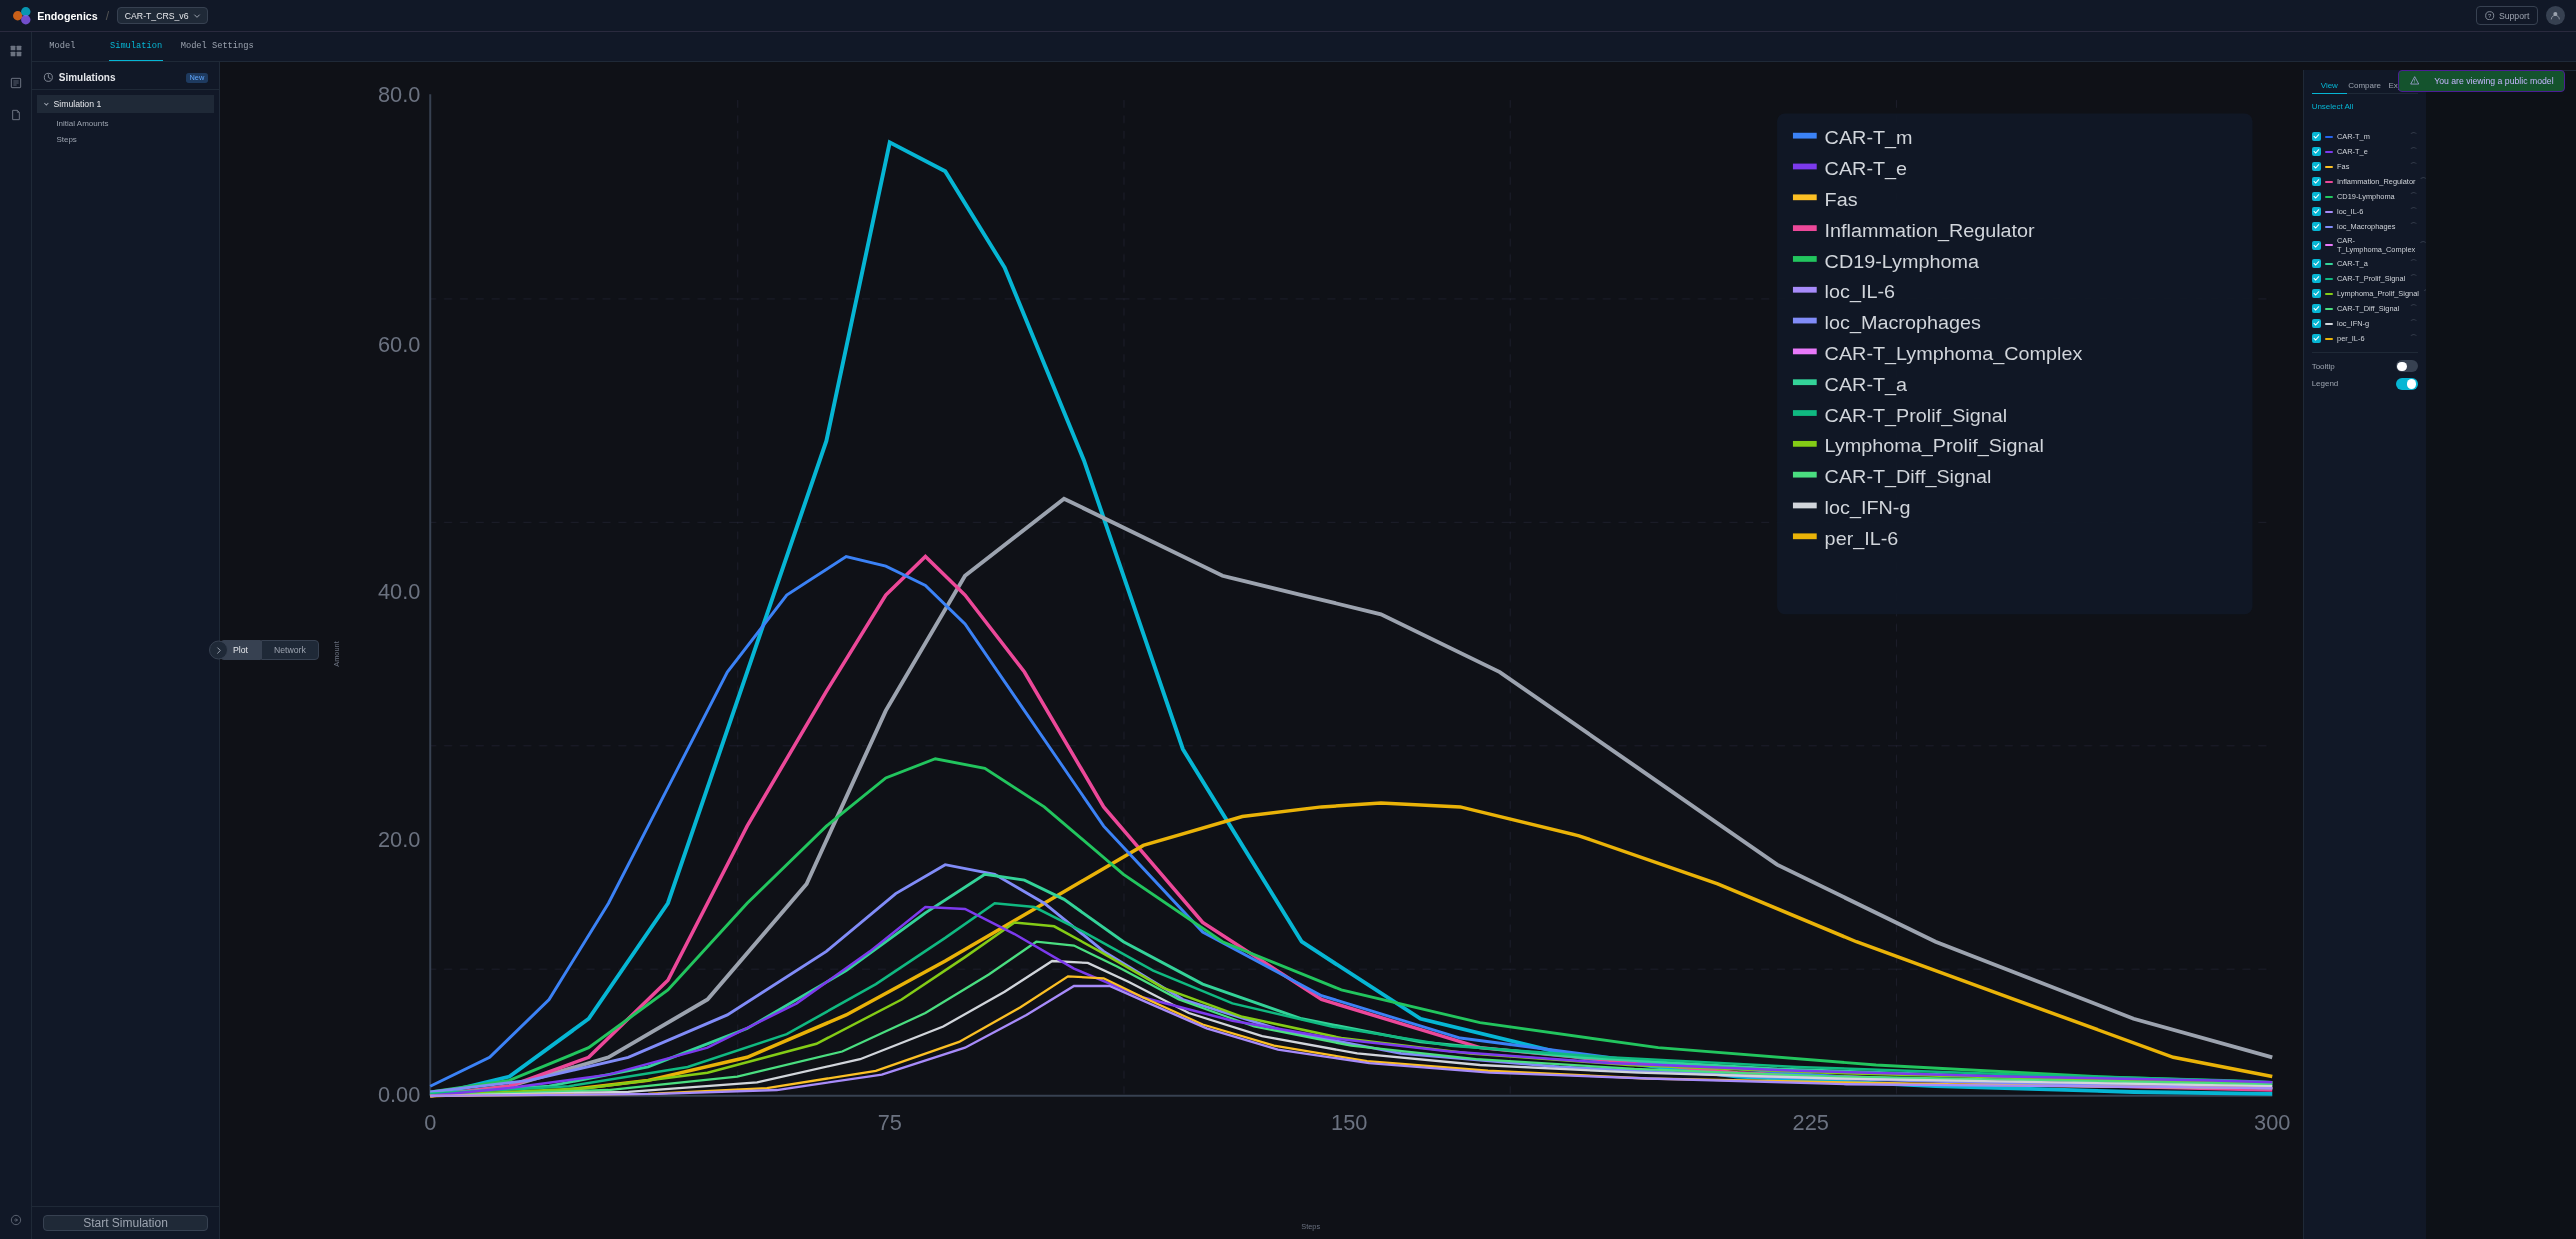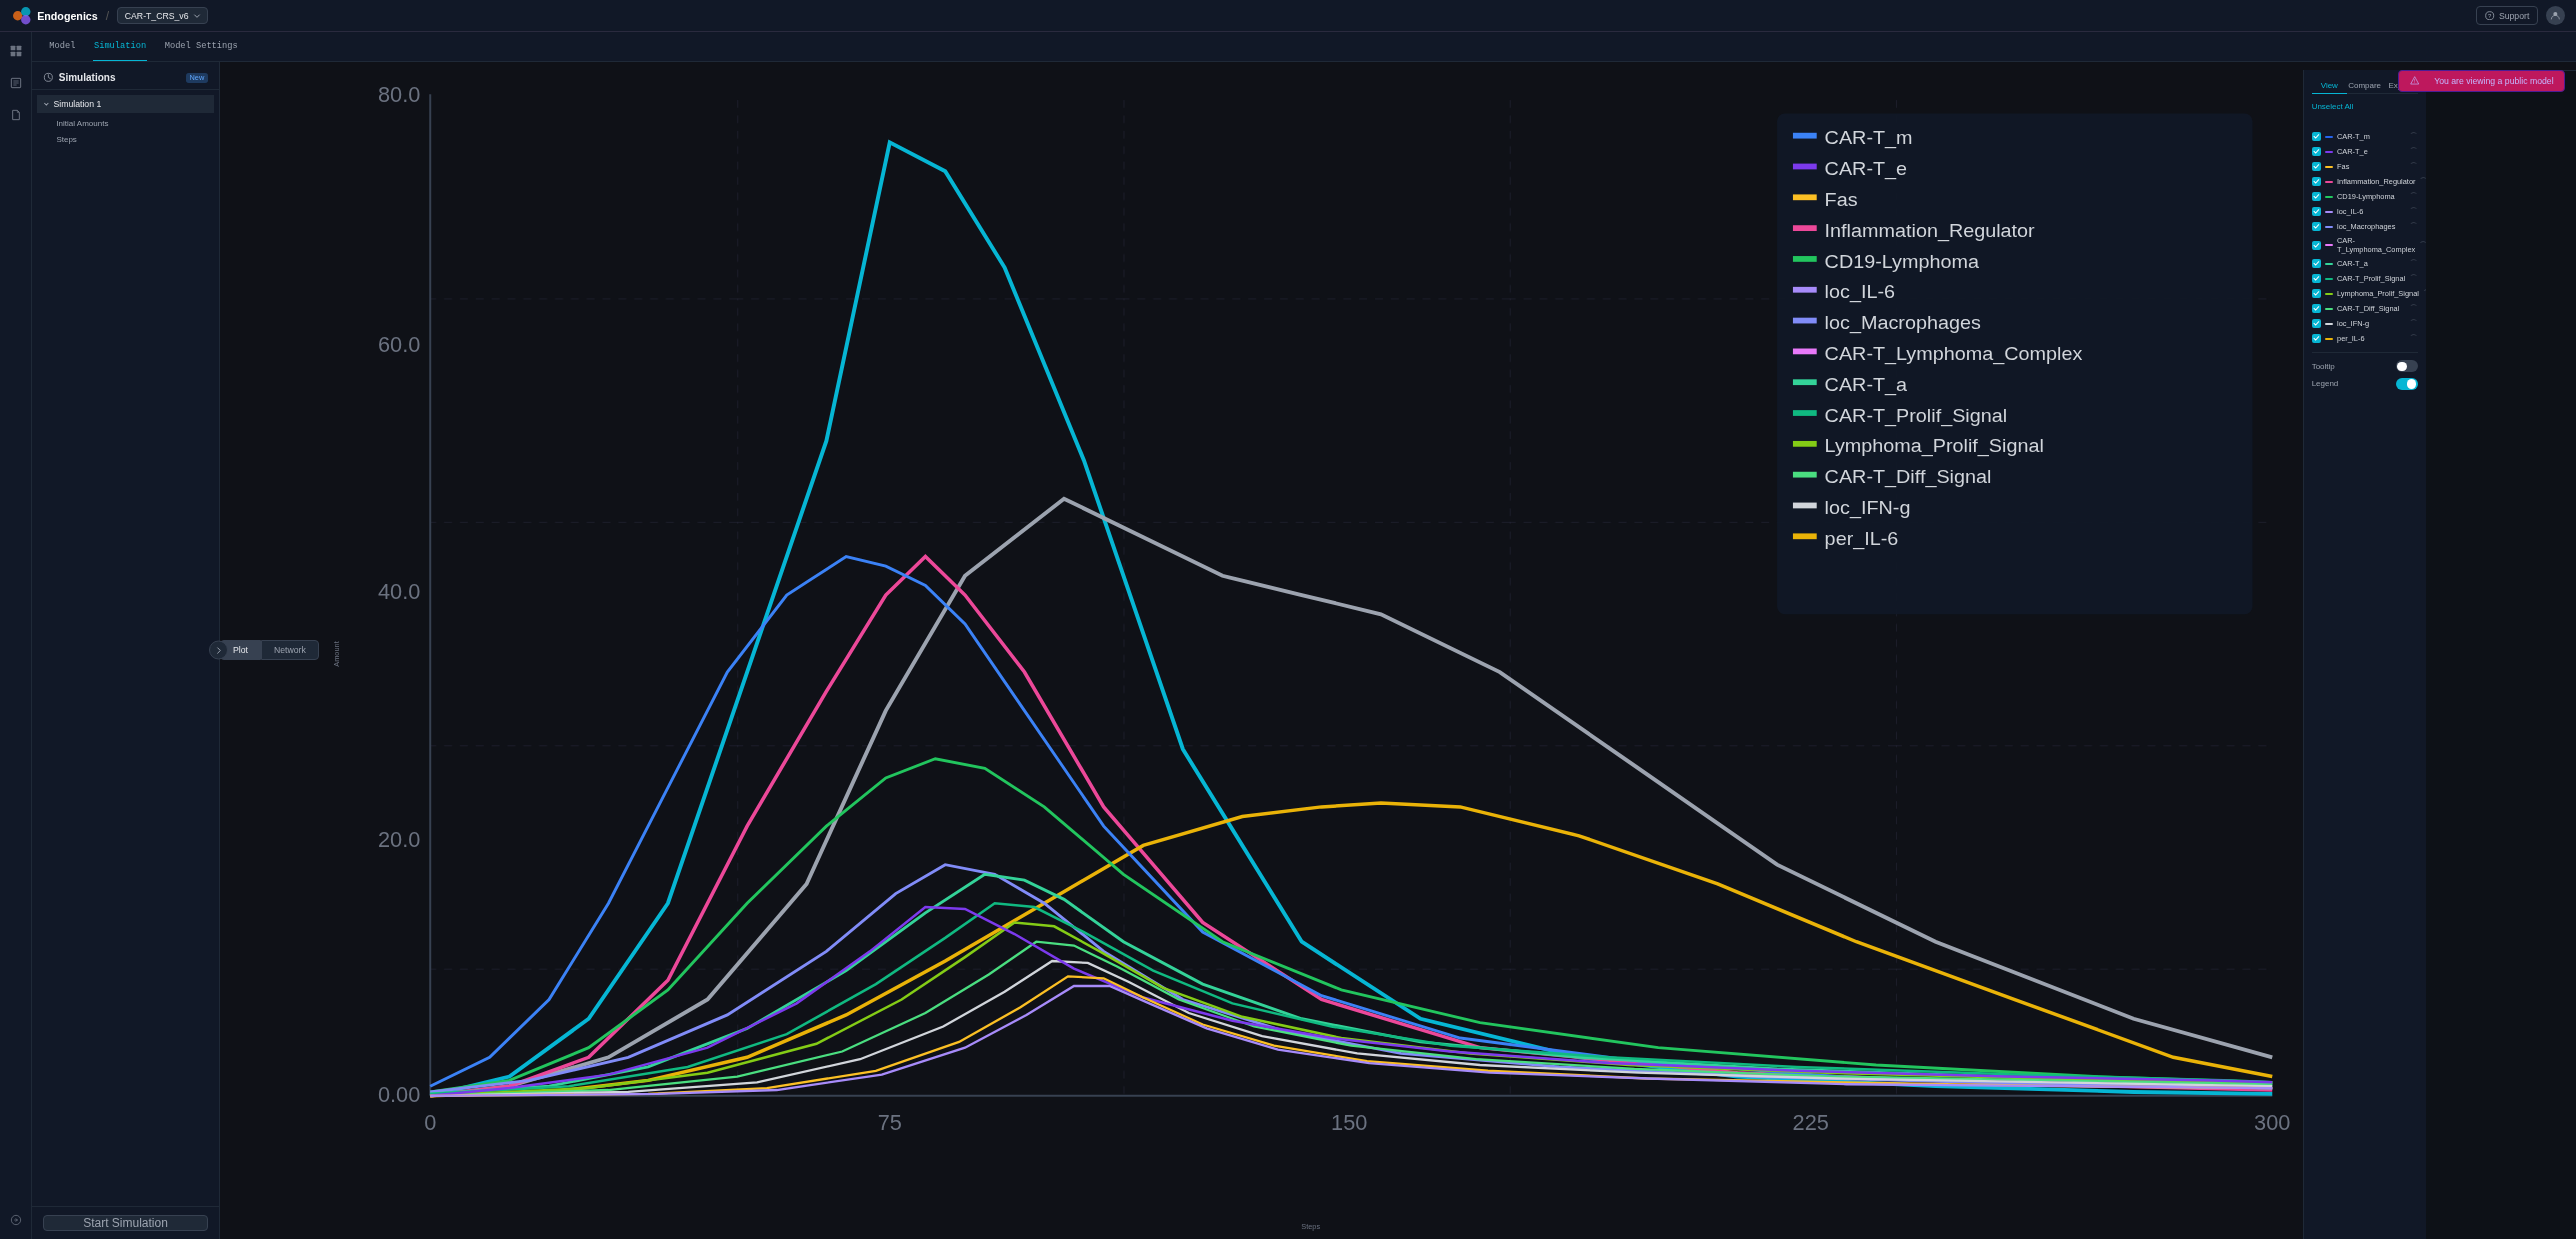--- a/index.html
+++ b/index.html
@@ -41,29 +41,29 @@
 
     
     .page-tabs {
       display: flex; align-items: center; padding: 0 16px; background: #111827;
       border-bottom: 0.7px solid #1f2937; height: 29.5px; gap: 16px; flex-shrink: 0;
     }
     .tab {
       font-size: 8.7px; color: #9ca3af; cursor: pointer; padding: 0 1.3px;
       height: 100%; display: flex; align-items: center; border-bottom: 1.3px solid transparent; font-family: Liberation Mono, monospace;
     }
-    .tab.active { color: #06b6d4; border-bottom-color: #06b6d4; }
+    .tab.active { color: #06b6d4; border-bottom-color: #06b6d4; margin-left: 16px; }
 
     
     .main-content { display: flex; flex: 1; overflow: hidden; position: relative; }
 
     
     .public-banner {
       position: absolute; top: 8px; right: 10.7px; z-index: 10;
-      background: #be185d; border: 0.7px solid #4c1d95; border-radius: 4px;
+      background: #14532d; border: 0.7px solid #4c1d95; border-radius: 4px;
       padding: 5.4px 10.7px; display: flex; align-items: center; gap: 15px; color: #c4b5fd; font-size: 8.7px;
     }
 
     
     .left-panel {
       width: 188px; background: #111827; border-right: 0.7px solid #1f2937;
       display: flex; flex-direction: column; flex-shrink: 0; position: relative;
     }
     .panel-header {
       display: flex; align-items: center; justify-content: space-between;

